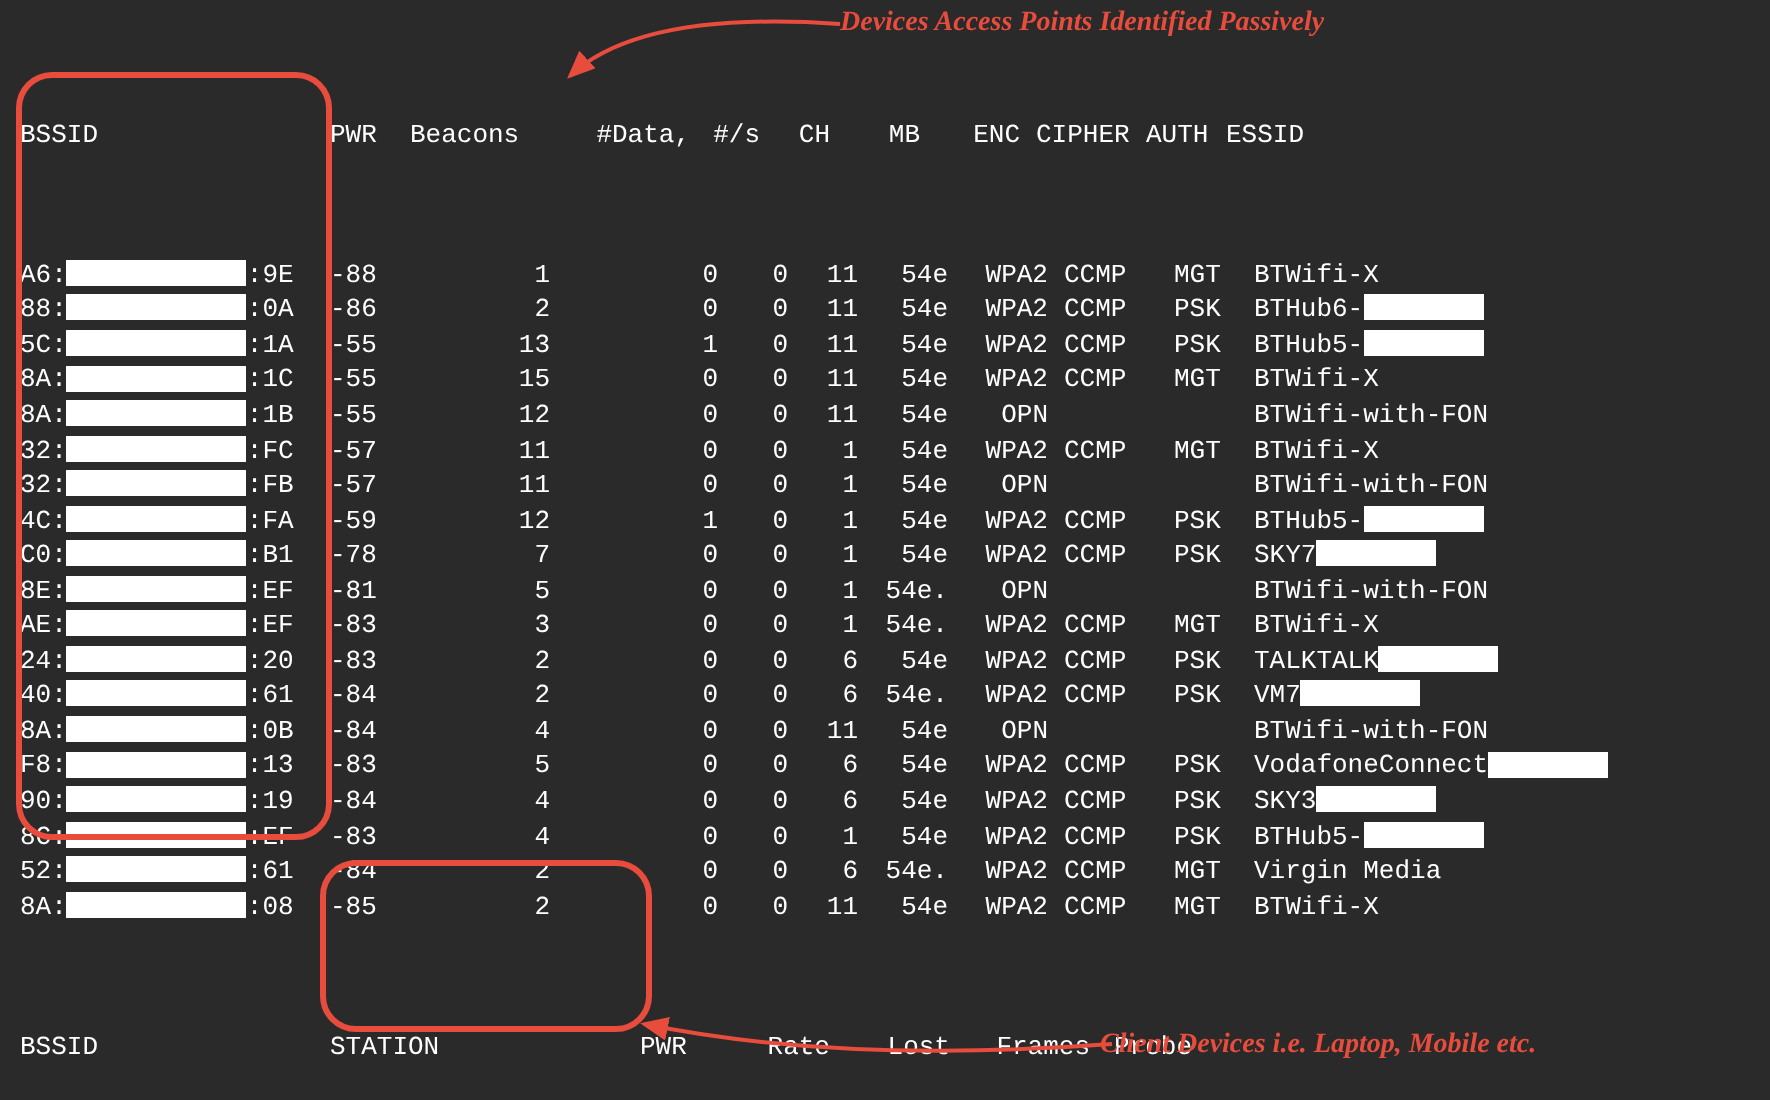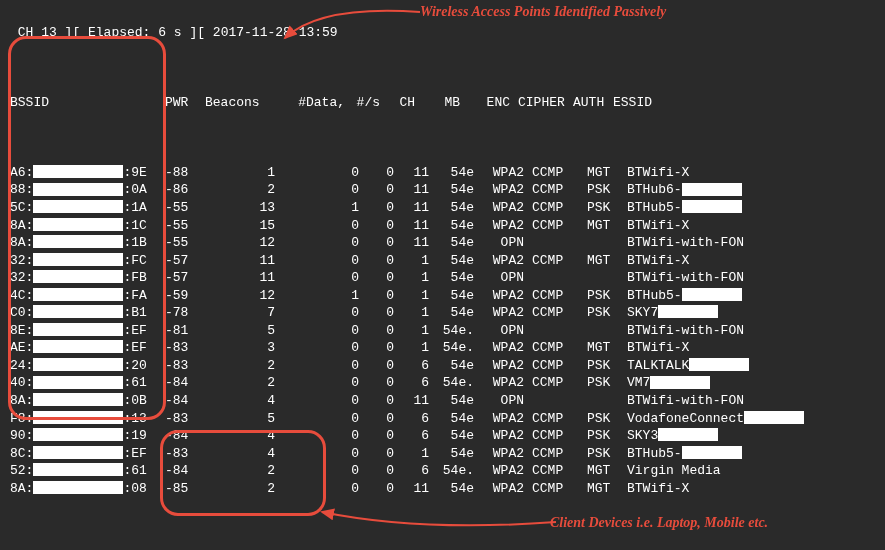--- a/index.html
+++ b/index.html
@@ -52,38 +52,37 @@
     position: absolute;
     top: 0; left: 0;
     width: 885px; height: 550px;
     pointer-events: none;
   }
 </style>
 </head>
 <body>
 
 <div class="terminal">
-<div> CH 13 ][ Elapsed: 6 s ][ 2017-11-28 13:59</div>
 <div>&nbsp;</div>
 <div class="row hdr">
  <span class="cell" style="width:155px">BSSID</span><span class="cell" style="width:40px;text-align:left">PWR</span><span class="cell" style="width:70px;text-align:left">Beacons</span><span class="cell" style="width:70px;text-align:right">#Data,</span><span class="cell" style="width:35px;text-align:right">#/s</span><span class="cell" style="width:35px;text-align:right">CH</span><span class="cell" style="width:45px;text-align:right">MB</span><span class="cell" style="width:50px;text-align:right">ENC</span><span class="cell" style="width:55px;text-align:left;padding-left:8px">CIPHER</span><span class="cell" style="width:40px;text-align:left">AUTH</span><span class="cell">ESSID</span>
 </div>
 <div>&nbsp;</div>
 <div id="ap-rows"><div class="row"> <span class="cell" style="width:155px">A6:<span class="redact bssid-redact"></span>:9E</span><span class="cell" style="width:40px">-88</span><span class="cell" style="width:70px;text-align:right;padding-right:14px">1</span><span class="cell" style="width:70px;text-align:right">0</span><span class="cell" style="width:35px;text-align:right">0</span><span class="cell" style="width:35px;text-align:right">11</span><span class="cell" style="width:45px;text-align:right">54e</span><span class="cell" style="width:50px;text-align:right">WPA2</span><span class="cell" style="width:55px;padding-left:8px">CCMP</span><span class="cell" style="width:40px">MGT</span><span class="cell">BTWifi-X</span></div><div class="row"> <span class="cell" style="width:155px">88:<span class="redact bssid-redact"></span>:0A</span><span class="cell" style="width:40px">-86</span><span class="cell" style="width:70px;text-align:right;padding-right:14px">2</span><span class="cell" style="width:70px;text-align:right">0</span><span class="cell" style="width:35px;text-align:right">0</span><span class="cell" style="width:35px;text-align:right">11</span><span class="cell" style="width:45px;text-align:right">54e</span><span class="cell" style="width:50px;text-align:right">WPA2</span><span class="cell" style="width:55px;padding-left:8px">CCMP</span><span class="cell" style="width:40px">PSK</span><span class="cell">BTHub6-<span class="redact essid-redact"></span></span></div><div class="row"> <span class="cell" style="width:155px">5C:<span class="redact bssid-redact"></span>:1A</span><span class="cell" style="width:40px">-55</span><span class="cell" style="width:70px;text-align:right;padding-right:14px">13</span><span class="cell" style="width:70px;text-align:right">1</span><span class="cell" style="width:35px;text-align:right">0</span><span class="cell" style="width:35px;text-align:right">11</span><span class="cell" style="width:45px;text-align:right">54e</span><span class="cell" style="width:50px;text-align:right">WPA2</span><span class="cell" style="width:55px;padding-left:8px">CCMP</span><span class="cell" style="width:40px">PSK</span><span class="cell">BTHub5-<span class="redact essid-redact"></span></span></div><div class="row"> <span class="cell" style="width:155px">8A:<span class="redact bssid-redact"></span>:1C</span><span class="cell" style="width:40px">-55</span><span class="cell" style="width:70px;text-align:right;padding-right:14px">15</span><span class="cell" style="width:70px;text-align:right">0</span><span class="cell" style="width:35px;text-align:right">0</span><span class="cell" style="width:35px;text-align:right">11</span><span class="cell" style="width:45px;text-align:right">54e</span><span class="cell" style="width:50px;text-align:right">WPA2</span><span class="cell" style="width:55px;padding-left:8px">CCMP</span><span class="cell" style="width:40px">MGT</span><span class="cell">BTWifi-X</span></div><div class="row"> <span class="cell" style="width:155px">8A:<span class="redact bssid-redact"></span>:1B</span><span class="cell" style="width:40px">-55</span><span class="cell" style="width:70px;text-align:right;padding-right:14px">12</span><span class="cell" style="width:70px;text-align:right">0</span><span class="cell" style="width:35px;text-align:right">0</span><span class="cell" style="width:35px;text-align:right">11</span><span class="cell" style="width:45px;text-align:right">54e</span><span class="cell" style="width:50px;text-align:right">OPN</span><span class="cell" style="width:55px;padding-left:8px"></span><span class="cell" style="width:40px"></span><span class="cell">BTWifi-with-FON</span></div><div class="row"> <span class="cell" style="width:155px">32:<span class="redact bssid-redact"></span>:FC</span><span class="cell" style="width:40px">-57</span><span class="cell" style="width:70px;text-align:right;padding-right:14px">11</span><span class="cell" style="width:70px;text-align:right">0</span><span class="cell" style="width:35px;text-align:right">0</span><span class="cell" style="width:35px;text-align:right">1</span><span class="cell" style="width:45px;text-align:right">54e</span><span class="cell" style="width:50px;text-align:right">WPA2</span><span class="cell" style="width:55px;padding-left:8px">CCMP</span><span class="cell" style="width:40px">MGT</span><span class="cell">BTWifi-X</span></div><div class="row"> <span class="cell" style="width:155px">32:<span class="redact bssid-redact"></span>:FB</span><span class="cell" style="width:40px">-57</span><span class="cell" style="width:70px;text-align:right;padding-right:14px">11</span><span class="cell" style="width:70px;text-align:right">0</span><span class="cell" style="width:35px;text-align:right">0</span><span class="cell" style="width:35px;text-align:right">1</span><span class="cell" style="width:45px;text-align:right">54e</span><span class="cell" style="width:50px;text-align:right">OPN</span><span class="cell" style="width:55px;padding-left:8px"></span><span class="cell" style="width:40px"></span><span class="cell">BTWifi-with-FON</span></div><div class="row"> <span class="cell" style="width:155px">4C:<span class="redact bssid-redact"></span>:FA</span><span class="cell" style="width:40px">-59</span><span class="cell" style="width:70px;text-align:right;padding-right:14px">12</span><span class="cell" style="width:70px;text-align:right">1</span><span class="cell" style="width:35px;text-align:right">0</span><span class="cell" style="width:35px;text-align:right">1</span><span class="cell" style="width:45px;text-align:right">54e</span><span class="cell" style="width:50px;text-align:right">WPA2</span><span class="cell" style="width:55px;padding-left:8px">CCMP</span><span class="cell" style="width:40px">PSK</span><span class="cell">BTHub5-<span class="redact essid-redact"></span></span></div><div class="row"> <span class="cell" style="width:155px">C0:<span class="redact bssid-redact"></span>:B1</span><span class="cell" style="width:40px">-78</span><span class="cell" style="width:70px;text-align:right;padding-right:14px">7</span><span class="cell" style="width:70px;text-align:right">0</span><span class="cell" style="width:35px;text-align:right">0</span><span class="cell" style="width:35px;text-align:right">1</span><span class="cell" style="width:45px;text-align:right">54e</span><span class="cell" style="width:50px;text-align:right">WPA2</span><span class="cell" style="width:55px;padding-left:8px">CCMP</span><span class="cell" style="width:40px">PSK</span><span class="cell">SKY7<span class="redact essid-redact"></span></span></div><div class="row"> <span class="cell" style="width:155px">8E:<span class="redact bssid-redact"></span>:EF</span><span class="cell" style="width:40px">-81</span><span class="cell" style="width:70px;text-align:right;padding-right:14px">5</span><span class="cell" style="width:70px;text-align:right">0</span><span class="cell" style="width:35px;text-align:right">0</span><span class="cell" style="width:35px;text-align:right">1</span><span class="cell" style="width:45px;text-align:right">54e.</span><span class="cell" style="width:50px;text-align:right">OPN</span><span class="cell" style="width:55px;padding-left:8px"></span><span class="cell" style="width:40px"></span><span class="cell">BTWifi-with-FON</span></div><div class="row"> <span class="cell" style="width:155px">AE:<span class="redact bssid-redact"></span>:EF</span><span class="cell" style="width:40px">-83</span><span class="cell" style="width:70px;text-align:right;padding-right:14px">3</span><span class="cell" style="width:70px;text-align:right">0</span><span class="cell" style="width:35px;text-align:right">0</span><span class="cell" style="width:35px;text-align:right">1</span><span class="cell" style="width:45px;text-align:right">54e.</span><span class="cell" style="width:50px;text-align:right">WPA2</span><span class="cell" style="width:55px;padding-left:8px">CCMP</span><span class="cell" style="width:40px">MGT</span><span class="cell">BTWifi-X</span></div><div class="row"> <span class="cell" style="width:155px">24:<span class="redact bssid-redact"></span>:20</span><span class="cell" style="width:40px">-83</span><span class="cell" style="width:70px;text-align:right;padding-right:14px">2</span><span class="cell" style="width:70px;text-align:right">0</span><span class="cell" style="width:35px;text-align:right">0</span><span class="cell" style="width:35px;text-align:right">6</span><span class="cell" style="width:45px;text-align:right">54e</span><span class="cell" style="width:50px;text-align:right">WPA2</span><span class="cell" style="width:55px;padding-left:8px">CCMP</span><span class="cell" style="width:40px">PSK</span><span class="cell">TALKTALK<span class="redact essid-redact"></span></span></div><div class="row"> <span class="cell" style="width:155px">40:<span class="redact bssid-redact"></span>:61</span><span class="cell" style="width:40px">-84</span><span class="cell" style="width:70px;text-align:right;padding-right:14px">2</span><span class="cell" style="width:70px;text-align:right">0</span><span class="cell" style="width:35px;text-align:right">0</span><span class="cell" style="width:35px;text-align:right">6</span><span class="cell" style="width:45px;text-align:right">54e.</span><span class="cell" style="width:50px;text-align:right">WPA2</span><span class="cell" style="width:55px;padding-left:8px">CCMP</span><span class="cell" style="width:40px">PSK</span><span class="cell">VM7<span class="redact essid-redact"></span></span></div><div class="row"> <span class="cell" style="width:155px">8A:<span class="redact bssid-redact"></span>:0B</span><span class="cell" style="width:40px">-84</span><span class="cell" style="width:70px;text-align:right;padding-right:14px">4</span><span class="cell" style="width:70px;text-align:right">0</span><span class="cell" style="width:35px;text-align:right">0</span><span class="cell" style="width:35px;text-align:right">11</span><span class="cell" style="width:45px;text-align:right">54e</span><span class="cell" style="width:50px;text-align:right">OPN</span><span class="cell" style="width:55px;padding-left:8px"></span><span class="cell" style="width:40px"></span><span class="cell">BTWifi-with-FON</span></div><div class="row"> <span class="cell" style="width:155px">F8:<span class="redact bssid-redact"></span>:13</span><span class="cell" style="width:40px">-83</span><span class="cell" style="width:70px;text-align:right;padding-right:14px">5</span><span class="cell" style="width:70px;text-align:right">0</span><span class="cell" style="width:35px;text-align:right">0</span><span class="cell" style="width:35px;text-align:right">6</span><span class="cell" style="width:45px;text-align:right">54e</span><span class="cell" style="width:50px;text-align:right">WPA2</span><span class="cell" style="width:55px;padding-left:8px">CCMP</span><span class="cell" style="width:40px">PSK</span><span class="cell">VodafoneConnect<span class="redact essid-redact"></span></span></div><div class="row"> <span class="cell" style="width:155px">90:<span class="redact bssid-redact"></span>:19</span><span class="cell" style="width:40px">-84</span><span class="cell" style="width:70px;text-align:right;padding-right:14px">4</span><span class="cell" style="width:70px;text-align:right">0</span><span class="cell" style="width:35px;text-align:right">0</span><span class="cell" style="width:35px;text-align:right">6</span><span class="cell" style="width:45px;text-align:right">54e</span><span class="cell" style="width:50px;text-align:right">WPA2</span><span class="cell" style="width:55px;padding-left:8px">CCMP</span><span class="cell" style="width:40px">PSK</span><span class="cell">SKY3<span class="redact essid-redact"></span></span></div><div class="row"> <span class="cell" style="width:155px">8C:<span class="redact bssid-redact"></span>:EF</span><span class="cell" style="width:40px">-83</span><span class="cell" style="width:70px;text-align:right;padding-right:14px">4</span><span class="cell" style="width:70px;text-align:right">0</span><span class="cell" style="width:35px;text-align:right">0</span><span class="cell" style="width:35px;text-align:right">1</span><span class="cell" style="width:45px;text-align:right">54e</span><span class="cell" style="width:50px;text-align:right">WPA2</span><span class="cell" style="width:55px;padding-left:8px">CCMP</span><span class="cell" style="width:40px">PSK</span><span class="cell">BTHub5-<span class="redact essid-redact"></span></span></div><div class="row"> <span class="cell" style="width:155px">52:<span class="redact bssid-redact"></span>:61</span><span class="cell" style="width:40px">-84</span><span class="cell" style="width:70px;text-align:right;padding-right:14px">2</span><span class="cell" style="width:70px;text-align:right">0</span><span class="cell" style="width:35px;text-align:right">0</span><span class="cell" style="width:35px;text-align:right">6</span><span class="cell" style="width:45px;text-align:right">54e.</span><span class="cell" style="width:50px;text-align:right">WPA2</span><span class="cell" style="width:55px;padding-left:8px">CCMP</span><span class="cell" style="width:40px">MGT</span><span class="cell">Virgin Media</span></div><div class="row"> <span class="cell" style="width:155px">8A:<span class="redact bssid-redact"></span>:08</span><span class="cell" style="width:40px">-85</span><span class="cell" style="width:70px;text-align:right;padding-right:14px">2</span><span class="cell" style="width:70px;text-align:right">0</span><span class="cell" style="width:35px;text-align:right">0</span><span class="cell" style="width:35px;text-align:right">11</span><span class="cell" style="width:45px;text-align:right">54e</span><span class="cell" style="width:50px;text-align:right">WPA2</span><span class="cell" style="width:55px;padding-left:8px">CCMP</span><span class="cell" style="width:40px">MGT</span><span class="cell">BTWifi-X</span></div></div>
 <div>&nbsp;</div>
 <div class="row hdr">
  <span class="cell" style="width:155px">BSSID</span><span class="cell" style="width:155px">STATION</span><span class="cell" style="width:40px">PWR</span><span class="cell" style="width:55px;text-align:right">Rate</span><span class="cell" style="width:60px;text-align:right">Lost</span><span class="cell" style="width:70px;text-align:right">Frames</span><span class="cell" style="padding-left:12px">Probe</span>
 </div>
 
 
 
 
 </div>
 
-<div class="annotation" style="top:3px;left:420px">Wireless Access Points Identified Passively</div>
+<div class="annotation" style="top:3px;left:420px">Devices Access Points Identified Passively</div>
 <div class="annotation" style="top:514px;left:550px">Client Devices i.e. Laptop, Mobile etc.</div>
 
 <div class="box" style="top:36px;left:8px;width:152px;height:378px"></div>
 <div class="box" style="top:430px;left:160px;width:160px;height:80px"></div>
 
 <svg class="arrows">
   <defs>
     <marker id="ah" markerWidth="8" markerHeight="8" refX="6" refY="3" orient="auto">
       <path d="M0,0 L7,3 L0,6 Z" fill="#e74c3c"></path>
     </marker>

